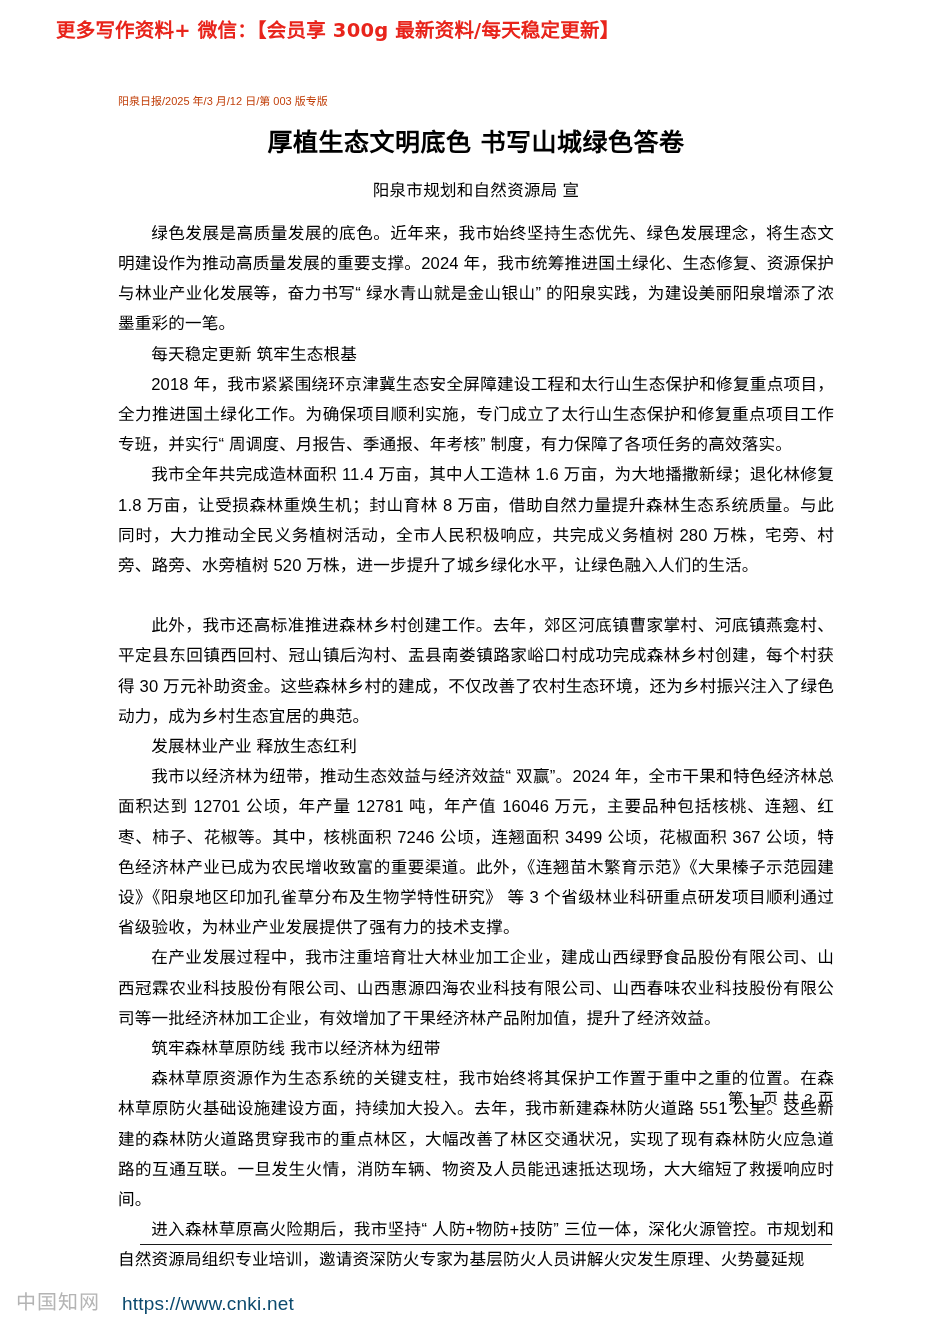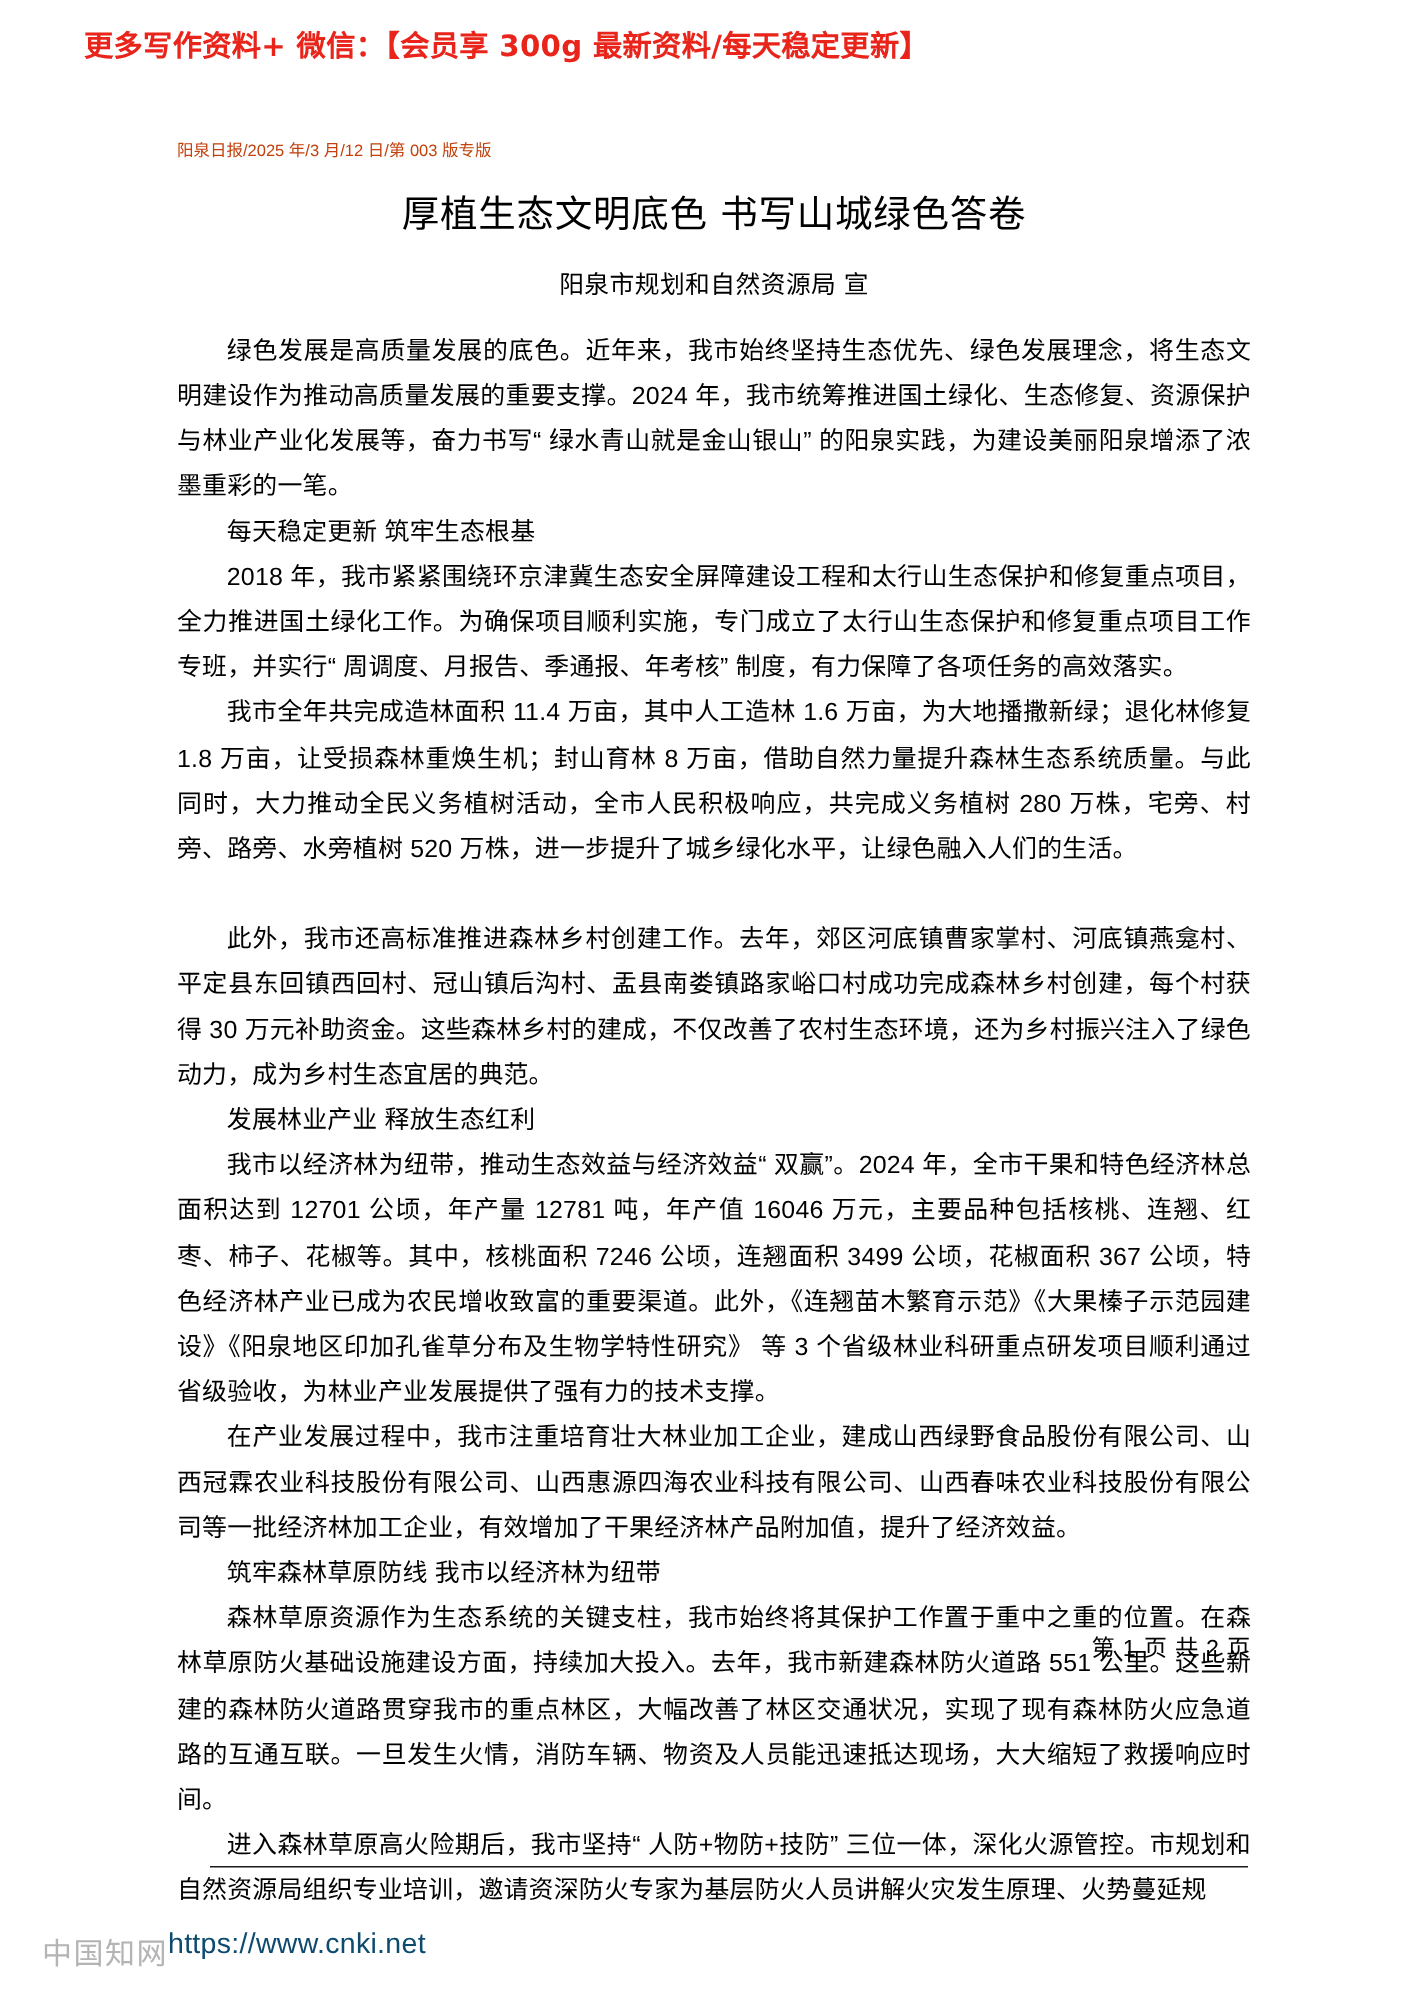--- a/index.html
+++ b/index.html
@@ -56,21 +56,21 @@
     line-height: 22px;
     color: #c2410c;
     width: 300px;
   }
 
   
   #article-title {
     margin-top: 14px;
     text-align: center;
     font-size: 25px;
-    font-weight: normal;
+    font-weight: bold;
     letter-spacing: 0.5px;
     line-height: 34px;
     font-family: "DejaVu Sans", "Liberation Sans", sans-serif;
   }
   #article-byline {
     margin-top: 2px;
     text-align: center;
     font-size: 16.5px;
     line-height: 26px;
     letter-spacing: 0.3px;
@@ -112,24 +112,25 @@
   #watermark-rule {
     position: absolute;
     left: 140px;
     top: 1244px;
     width: 692px;
     height: 0;
     border-top: 1.6px solid #1a1a1a;
   }
   #watermark {
     position: absolute;
-    left: 28px;
+    left: 16px;
     top: 1286px;
     display: flex;
-    align-items: flex-start;
+    align-items: flex-end;
+    gap: 22px;
   }
   #watermark .wm-brand {
     font-size: 20px;
     color: #b4b4b4;
     letter-spacing: 1px;
     font-family: "DejaVu Sans", "Liberation Sans", sans-serif;
   }
   #watermark .wm-url {
     font-size: 19px;
     color: #0c4a6e;

